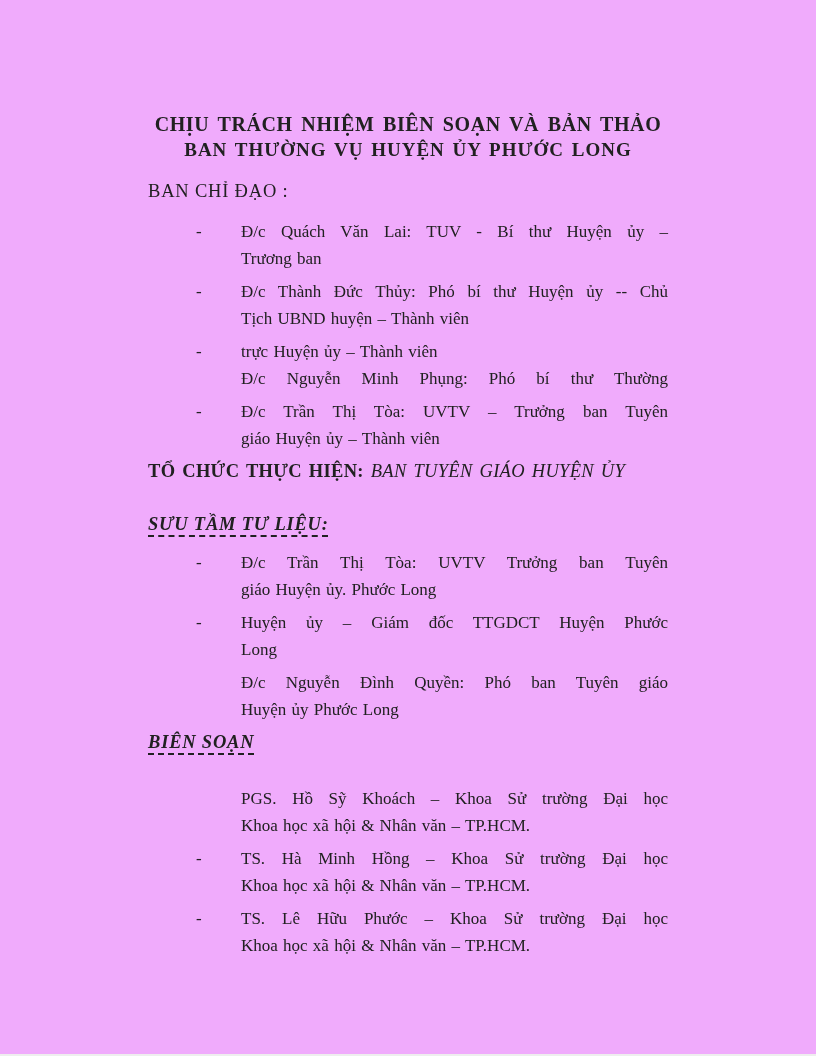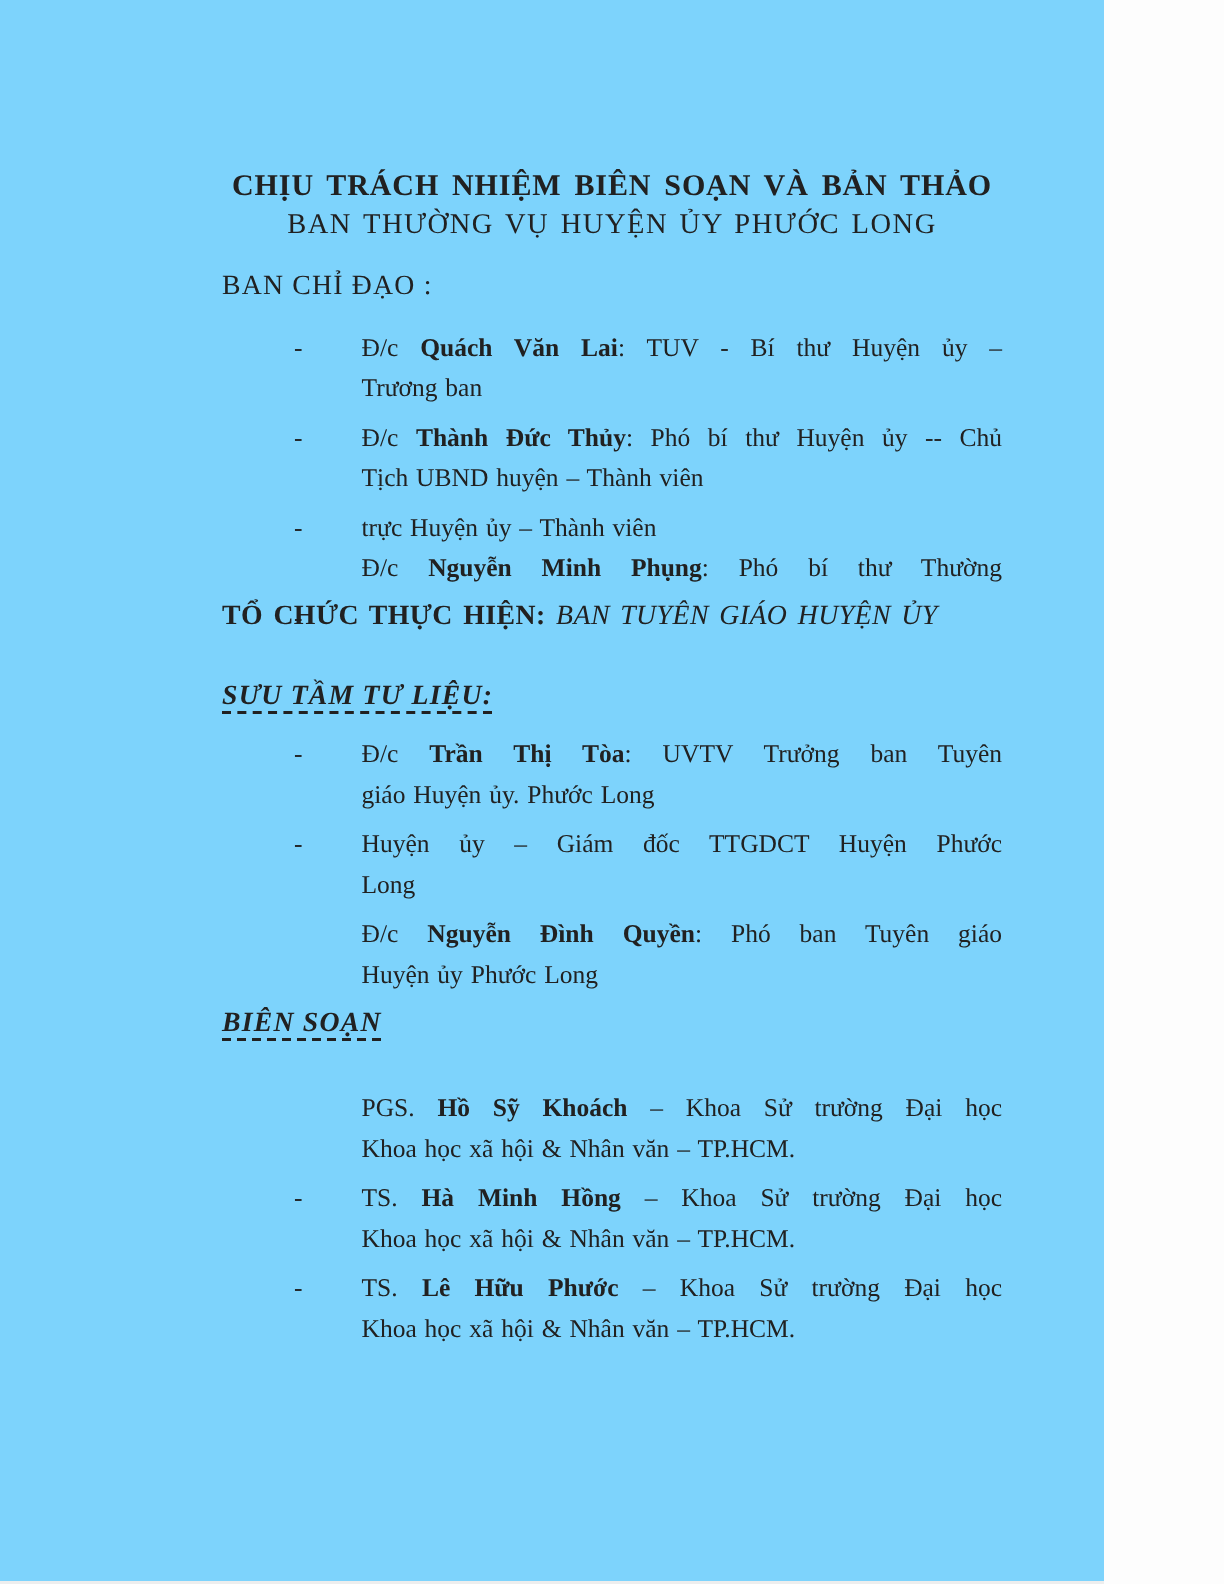--- a/index.html
+++ b/index.html
@@ -2,24 +2,24 @@
 <html><head>
 <meta charset="utf-8">
 <style>
   html, body {
     margin: 0;
     padding: 0;
     background: #fdfdfd;
   }
   .page {
     position: relative;
-    width: 736px;
+    width: 816px;
     height: 1056px;
     overflow: hidden;
-    background: #7dd3fc;
+    background: #f0abfc;
     font-family: "Liberation Serif", "DejaVu Serif", serif;
     color: #212121;
   }
   .content {
     position: absolute;
     left: 148px;
     top: 112px;
     width: 520px;
   }
   .header { text-align: center; }
@@ -30,20 +30,21 @@
     word-spacing: 3px;
     line-height: 25px;
     white-space: nowrap;
   }
   .h2 {
     font-size: 19px;
     letter-spacing: 1px;
     word-spacing: 2px;
     line-height: 26px;
     white-space: nowrap;
+    font-weight: bold;
   }
   .sec-head-plain {
     margin-top: 15px;
     font-size: 18.5px;
     letter-spacing: 0.8px;
     line-height: 26px;
   }
   .list { margin-top: 14px; }
   .list-suutam { margin-top: 11px; }
   .list-biensoan { margin-top: 29px; }
@@ -61,21 +62,21 @@
   }
   .line {
     font-size: 17px;
     line-height: 27px;
     word-spacing: 1px;
   }
   .just {
     text-align: justify;
     text-align-last: justify;
   }
-  .b { font-weight: bold; }
+  .b { font-weight: normal; }
   .to-chuc {
     margin-top: 0px;
     font-size: 18.5px;
     line-height: 27px;
     letter-spacing: 0.3px;
     word-spacing: 2px;
     white-space: nowrap;
   }
   .to-chuc .label { font-weight: bold; }
   .to-chuc .value { font-weight: normal; font-style: italic; }
@@ -131,20 +132,24 @@
         </div>
         <div class="item">
           <span class="marker">-</span>
           <div>
             <div class="line"><span>trực Huyện ủy – Thành viên</span></div>
             <div class="line just"><span>Đ/c </span><span class="b">Nguyễn Minh Phụng</span><span>: Phó bí thư Thường</span></div>
           </div>
         </div>
         <div class="item">
           <span class="marker">-</span>
+          <div>
+            <div class="line just"><span>Đ/c </span><span class="b">Trần Thị Tòa</span><span>: UVTV – Trưởng ban Tuyên</span></div>
+            <div class="line"><span>giáo Huyện ủy – Thành viên</span></div>
+          </div>
         </div>
       </div>
 
     <div class="to-chuc">
       <span class="label">TỔ CHỨC THỰC HIỆN:</span>
       <span> </span>
       <span class="value">BAN TUYÊN GIÁO HUYỆN ỦY</span>
     </div>
 
     <div class="head-underline suu-tam-head">SƯU TẦM TƯ LIỆU:</div>

